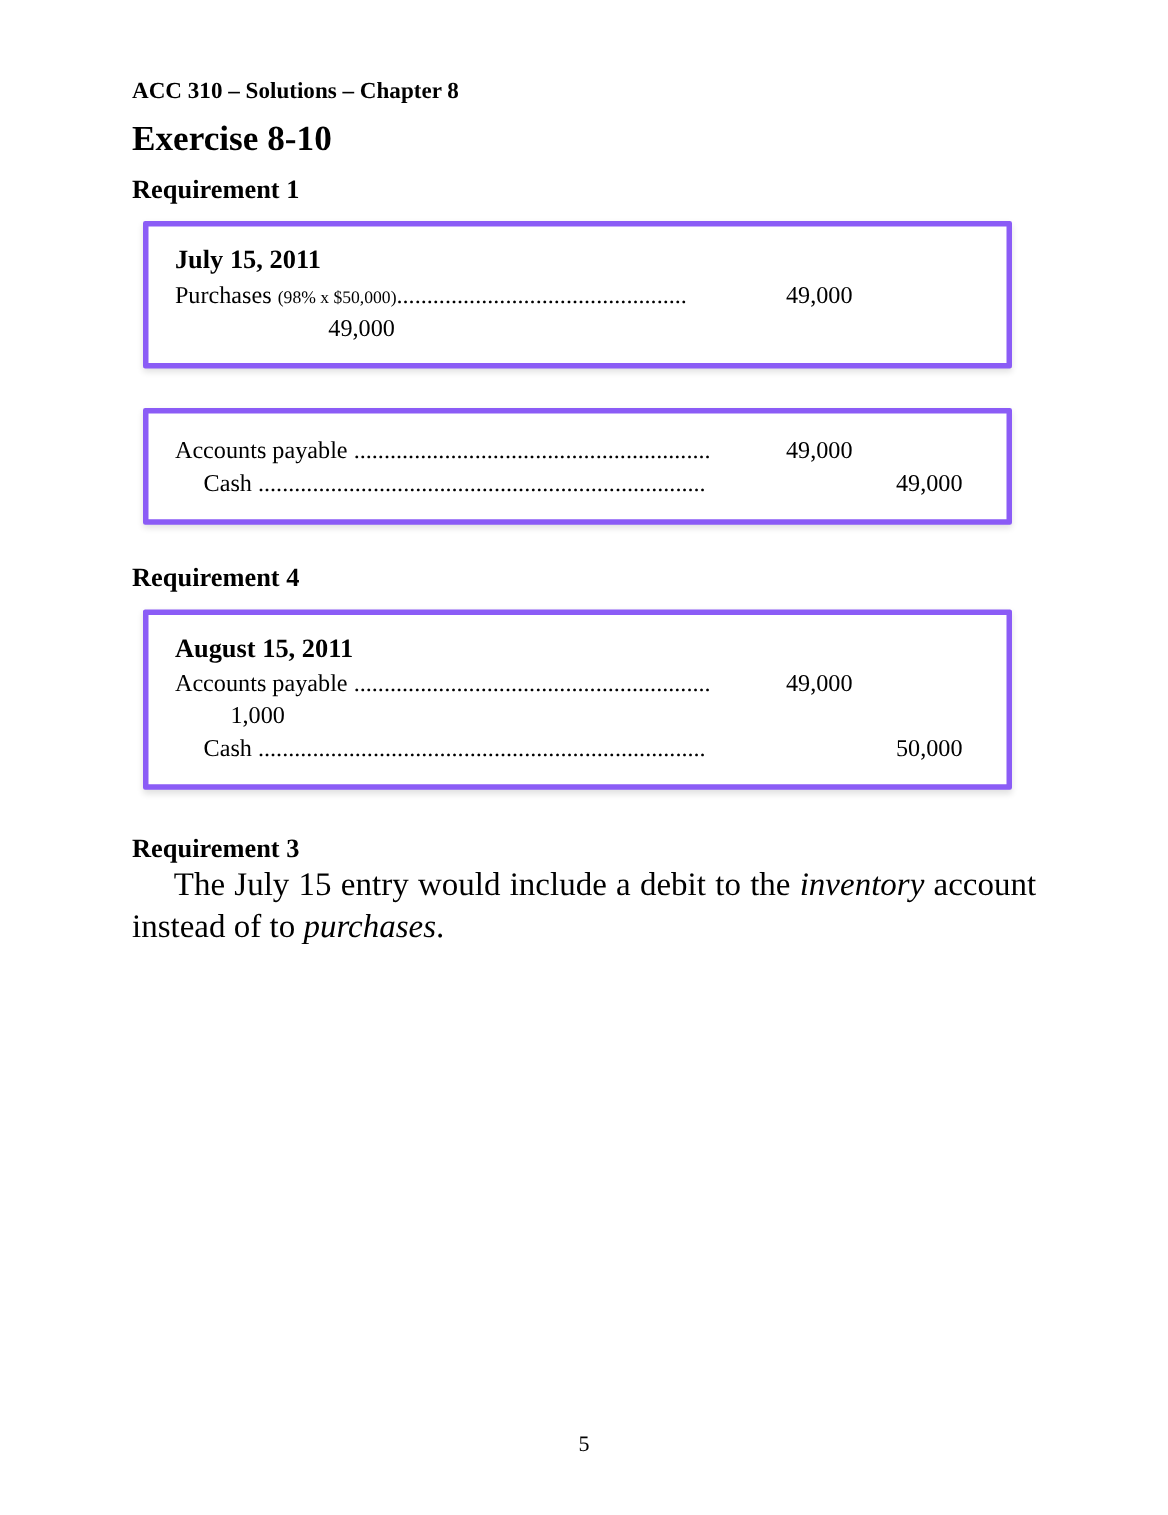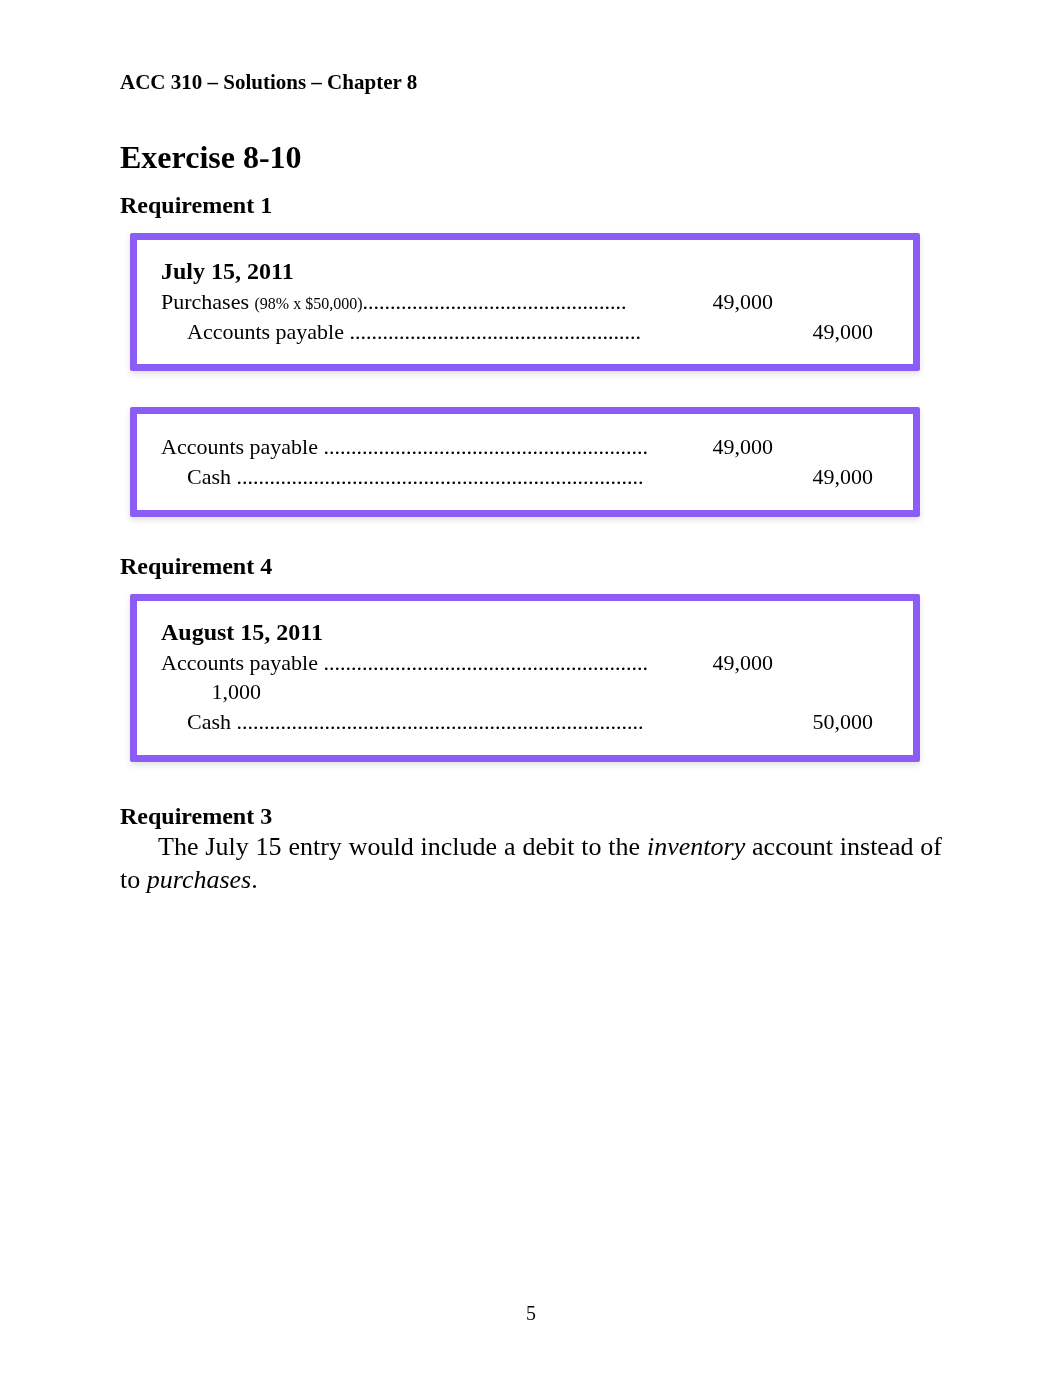--- a/index.html
+++ b/index.html
@@ -8,35 +8,35 @@
     font-family: "Times New Roman", Times, serif;
     color: #000;
     width: 1062px;
     height: 1377px;
     padding: 70px 120px 40px 120px;
     position: relative;
   }
   .header-line {
     font-weight: bold;
     font-size: 21px;
-    margin-bottom: 44px;
+    margin-bottom: 12px;
   }
   .exercise-title {
     font-weight: bold;
     font-size: 32px;
     margin-bottom: 16px;
   }
   .requirement {
     font-weight: bold;
     font-size: 24px;
     margin-bottom: 14px;
   }
   .entry-box {
     background: #ffffff;
-    border: 7px solid #8b5cf6;
+    border: 5px solid #8b5cf6;
     border-radius: 2px;
     box-shadow: 0 3px 6px rgba(0,0,0,0.12);
     padding: 18px 40px 18px 24px;
     margin: 0 0 36px 10px;
     width: 790px;
   }
   .entry-date {
     font-weight: bold;
     font-size: 24px;
     margin-bottom: 2px;
@@ -60,21 +60,21 @@
   .credit {
     width: 100px;
     text-align: right;
   }
   .dots {
     display: inline-block;
     vertical-align: baseline;
   }
   .small-note { font-size: 16px; }
   .req3-para {
-    font-size: 26px;
+    font-size: 30px;
     text-align: justify;
     line-height: 1.28;
   }
   .req3-para .indent-run { display:inline-block; width:38px; }
   .italic { font-style: italic; }
   .page-num {
     position: absolute;
     bottom: 52px;
     left: 0; right: 0;
     text-align: center;
@@ -99,23 +99,20 @@
 <div class="entry-box">
   <div class="entry-date">July 15, 2011</div>
   <div class="entry-row">
     <span class="acct">
       <span>Purchases </span><span class="small-note">(98% x $50,000)</span><span class="dots">................................................</span>
     </span>
     <span class="debit">49,000</span>
     <span class="credit"></span>
   </div>
   <div class="entry-row">
-    <span class="acct indent">
-      <span>Accounts payable </span><span class="dots">.....................................................</span>
-    </span>
     <span class="debit"></span>
     <span class="credit">49,000</span>
   </div>
 </div>
 
 <div class="entry-box">
   <div class="entry-row">
     <span class="acct">
       <span>Accounts payable </span><span class="dots">...........................................................</span>
     </span>

